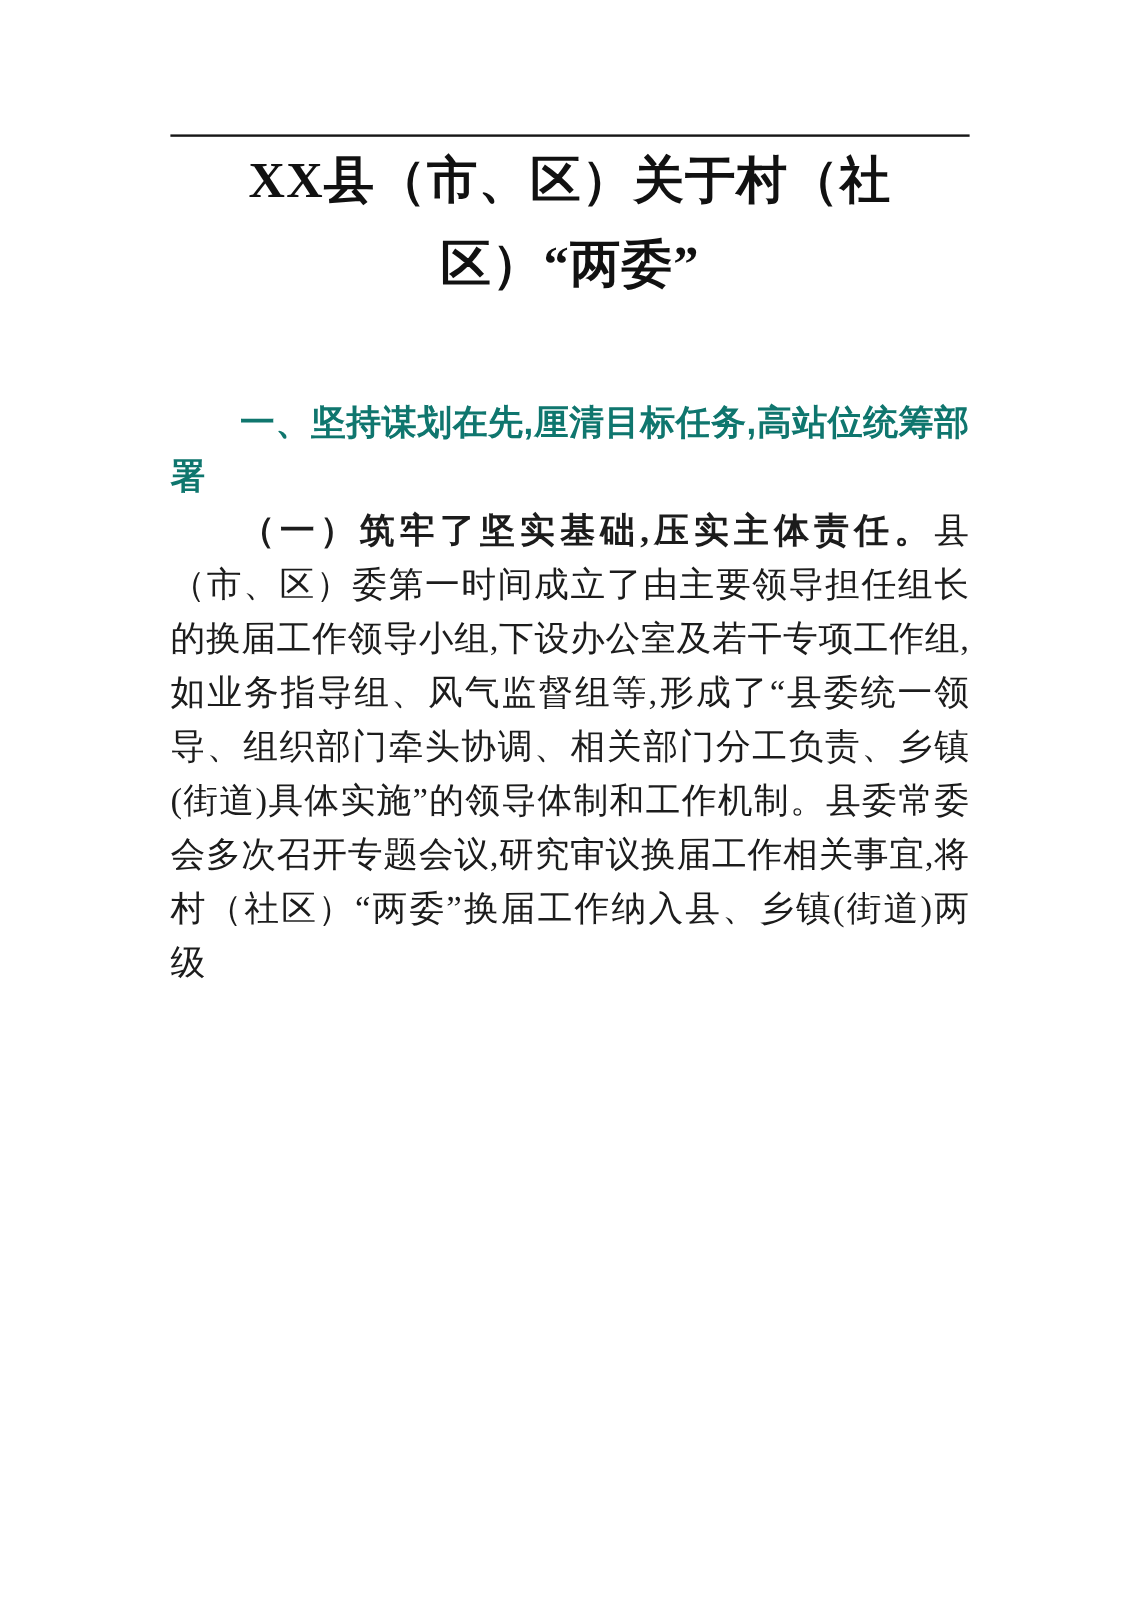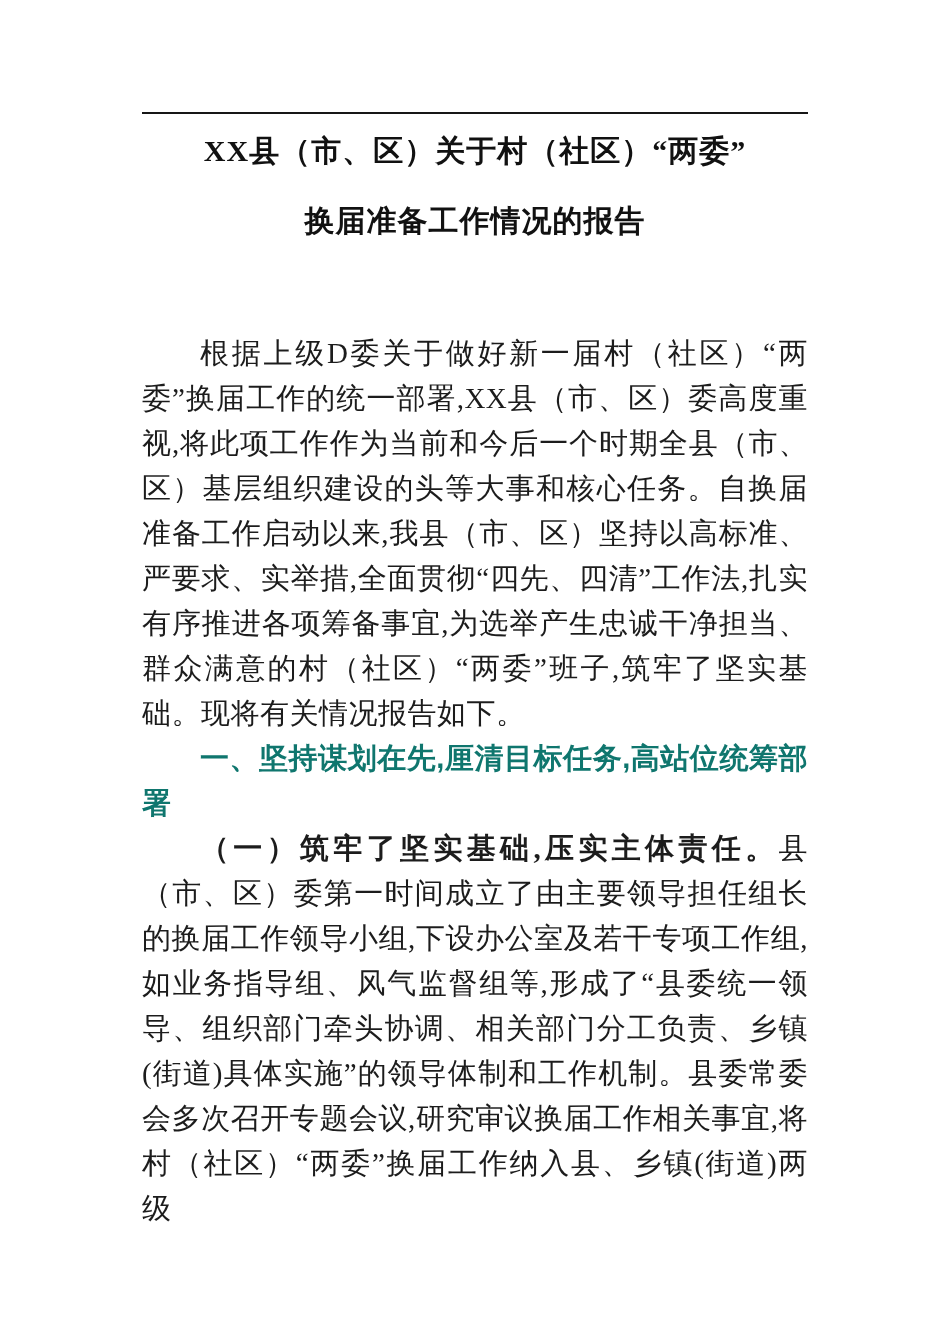--- a/index.html
+++ b/index.html
@@ -19,21 +19,21 @@
   }
   .title-rule {
     margin-top: 112px;
     height: 0;
     border-top: 2px solid #161616;
   }
   .doc-title {
     margin-top: 2px;
     font-family: "Liberation Serif", "DejaVu Serif", serif;
     font-weight: bold;
-    font-size: 30px;
+    font-size: 42px;
     line-height: 70px;
     letter-spacing: 1px;
     text-align: center;
     color: #111111;
   }
   .doc-content {
     margin-top: 75px;
     font-family: "Liberation Serif", "DejaVu Serif", serif;
     font-size: 29px;
     line-height: 45px;
@@ -58,26 +58,24 @@
 </style>
 </head>
 <body>
 
 <div class="page">
 
   <div class="title-rule"></div>
 
   <div class="doc-title">
     <div>XX县（市、区）关于村（社区）“两委”</div>
-    <div>换届准备工作情况的报告</div>
   </div>
 
   <div class="doc-content">
 
-    <p class="para">根据上级D委关于做好新一届村（社区）“两委”换届工作的统一部署,XX县（市、区）委高度重视,将此项工作作为当前和今后一个时期全县（市、区）基层组织建设的头等大事和核心任务。自换届准备工作启动以来,我县（市、区）坚持以高标准、严要求、实举措,全面贯彻“四先、四清”工作法,扎实有序推进各项筹备事宜,为选举产生忠诚干净担当、群众满意的村（社区）“两委”班子,筑牢了坚实基础。现将有关情况报告如下。</p>
 
     <p class="para section-heading">一、坚持谋划在先,厘清目标任务,高站位统筹部署</p>
 
 
     <p class="para"><span class="para-lead">（一）筑牢了坚实基础,压实主体责任。</span><span>县（市、区）委第一时间成立了由主要领导担任组长的换届工作领导小组,下设办公室及若干专项工作组,如业务指导组、风气监督组等,形成了“县委统一领导、组织部门牵头协调、相关部门分工负责、乡镇(街道)具体实施”的领导体制和工作机制。县委常委会多次召开专题会议,研究审议换届工作相关事宜,将村（社区）“两委”换届工作纳入县、乡镇(街道)两级</span></p>
 
   </div>
 
 </div>
 

